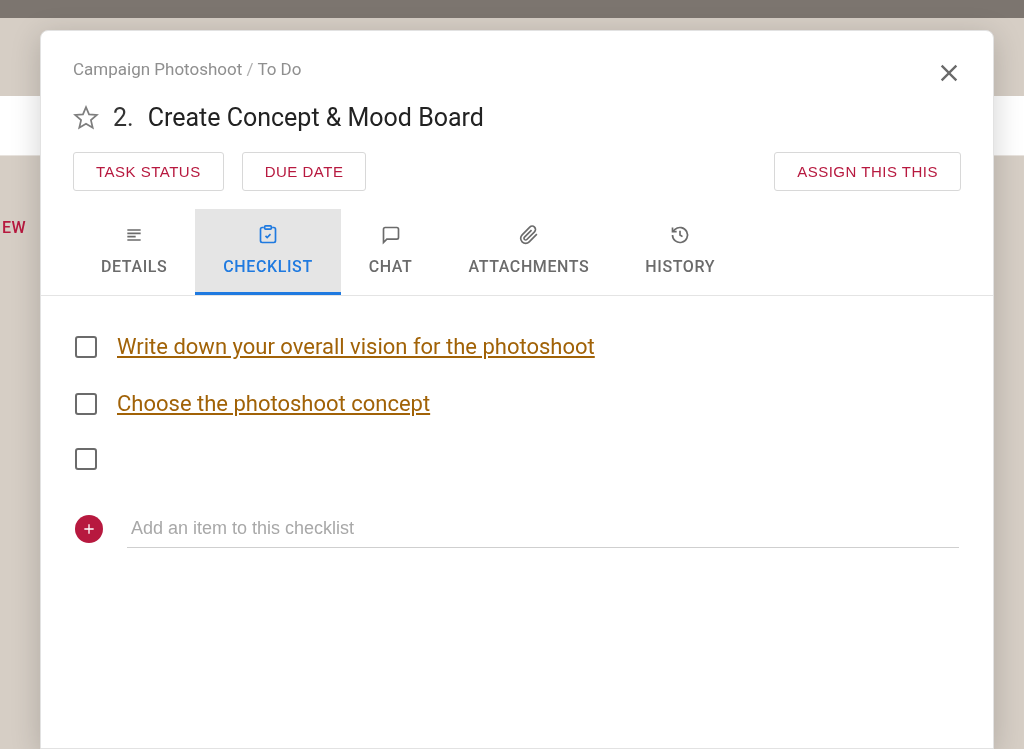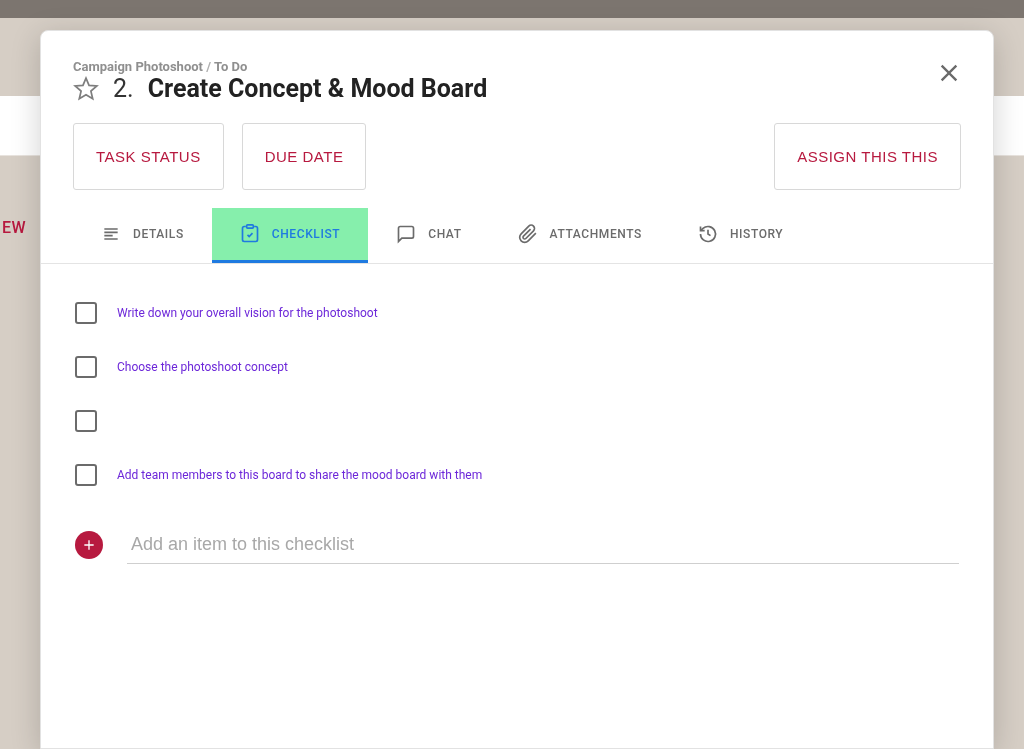--- a/index.html
+++ b/index.html
@@ -48,23 +48,24 @@
     border-radius: 8px 8px 0 0;
     border: 1px solid #e2e2e2;
     box-shadow: 0 6px 30px rgba(0,0,0,0.18);
     display: flex;
     flex-direction: column;
   }
   .modal-header {
     padding: 28px 32px 0 32px;
   }
   .breadcrumb {
-    font-size: 13px;
+    font-size: 17px;
     color: #8f8f8f;
-    font-weight: 700;
+    margin-bottom: 24px;
+    font-weight: 400;
   }
   .breadcrumb .sep { color: #b0b0b0; }
   .close-btn {
     position: absolute;
     top: 28px;
     right: 30px;
     width: 28px;
     height: 28px;
     cursor: pointer;
     color: #6a6a6a;
@@ -80,61 +81,62 @@
     color: #7e7e7e;
     flex-shrink: 0;
   }
   .task-number {
     font-size: 25px;
     color: #333;
   }
   .task-title {
     font-size: 25px;
     color: #222;
-    font-weight: 700;
+    font-weight: 400;
   }
   .action-row {
     display: flex;
     align-items: center;
     gap: 18px;
     margin-bottom: 18px;
   }
   .action-spacer { flex: 1; }
   .outline-btn {
     border: 1px solid #d8d8d8;
     background: #fff;
     color: #b7193f;
     font-size: 15px;
     font-weight: 500;
     letter-spacing: 0.5px;
-    padding: 24px 22px;
+    padding: 10px 22px;
     border-radius: 3px;
     cursor: pointer;
   }
   .tabs {
     display: flex;
     align-items: stretch;
     border-bottom: 1px solid #e4e4e4;
     padding: 0 0 0 32px;
   }
   .tab {
     display: flex;
     align-items: center;
     gap: 12px;
     padding: 16px 28px;
-    font-size: 12px;
+    font-size: 16px;
     letter-spacing: 0.6px;
     color: #6b6b6b;
     cursor: pointer;
     border-bottom: 3px solid transparent;
     font-weight: 500;
+    flex-direction: column;
   }
   .tab.active {
     color: #1f7ae0;
-    background: #86efac;
+    background: #e5e5e5;
     border-bottom-color: #1f7ae0;
   }
   .tab-icon { width: 20px; height: 20px; flex-shrink: 0; }
   .checklist {
     padding: 22px 30px 10px 30px;
     overflow-y: auto;
     flex: 1;
   }
   .check-item {
     display: flex;
@@ -144,22 +146,23 @@
   }
   .checkbox {
     width: 22px;
     height: 22px;
     border: 2.5px solid #6b6b6b;
     border-radius: 3px;
     flex-shrink: 0;
     cursor: pointer;
   }
   .check-label {
-    font-size: 12px;
-    color: #6d28d9;
+    font-size: 22px;
+    color: #a16207;
+    text-decoration: underline;
   }
   .add-item-row {
     display: flex;
     align-items: center;
     gap: 24px;
     padding: 24px 4px 8px 4px;
   }
   .add-btn {
     width: 28px; height: 28px;
     border-radius: 50%;
@@ -263,24 +266,20 @@
       <div class="checkbox"></div>
       <span class="check-label">Write down your overall vision for the photoshoot</span>
     </div>
     <div class="check-item">
       <div class="checkbox"></div>
       <span class="check-label">Choose the photoshoot concept</span>
     </div>
     <div class="check-item">
       <div class="checkbox"></div>
     </div>
-    <div class="check-item">
-      <div class="checkbox"></div>
-      <span class="check-label">Add team members to this board to share the mood board with them</span>
-    </div>
 
     <div class="add-item-row">
       <div class="add-btn">
         <svg width="16" height="16" viewBox="0 0 24 24">
             <path d="M11 5h2v14h-2z M5 11h14v2H5z" fill="currentColor"></path>
           </svg>
       </div>
       <input class="add-input" type="text" placeholder="Add an item to this checklist" style="">
     </div>
   </div>

